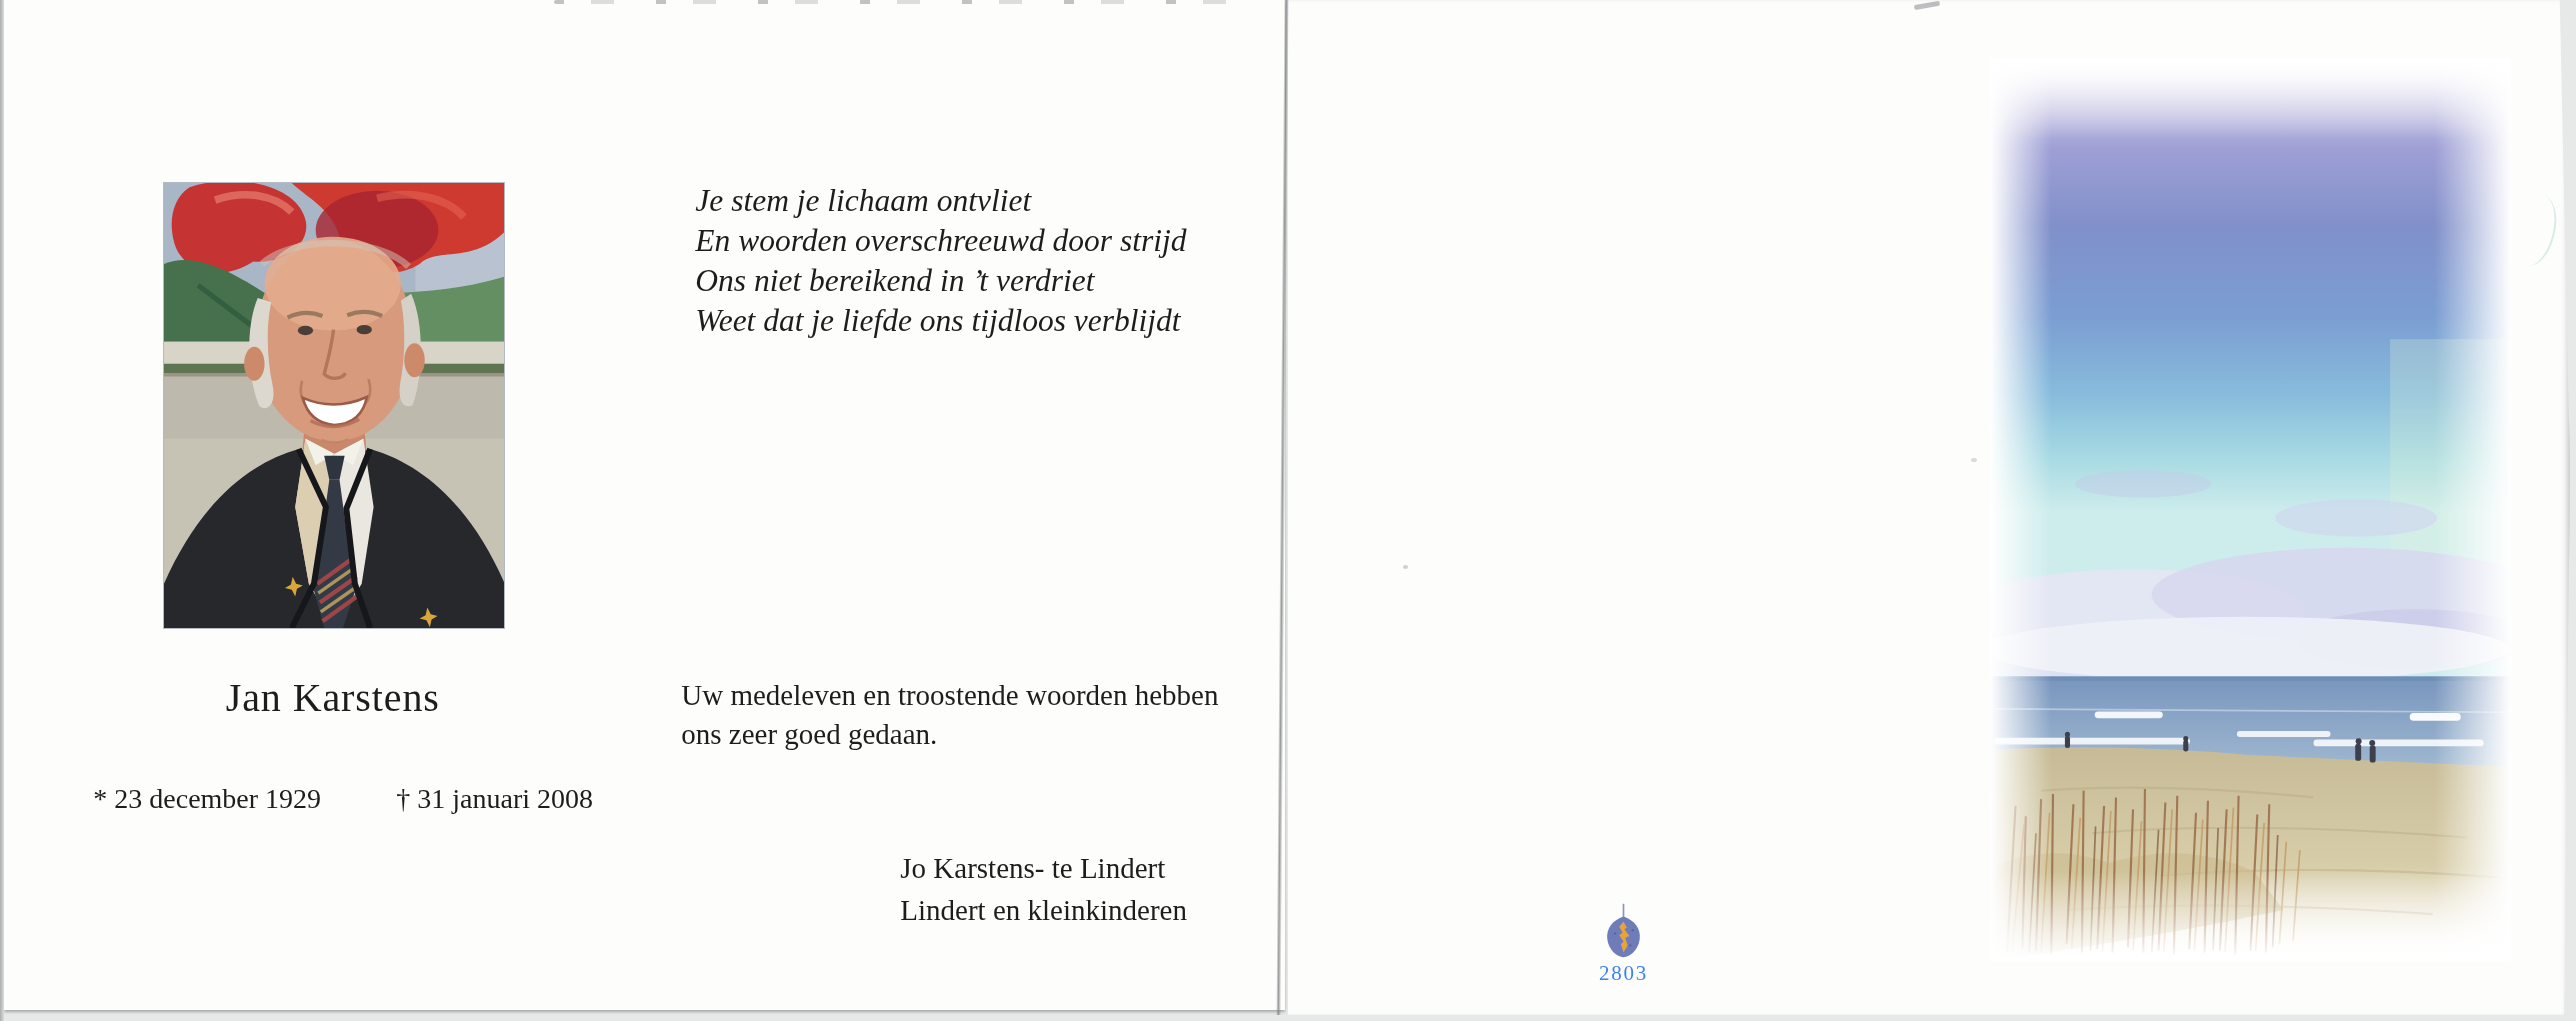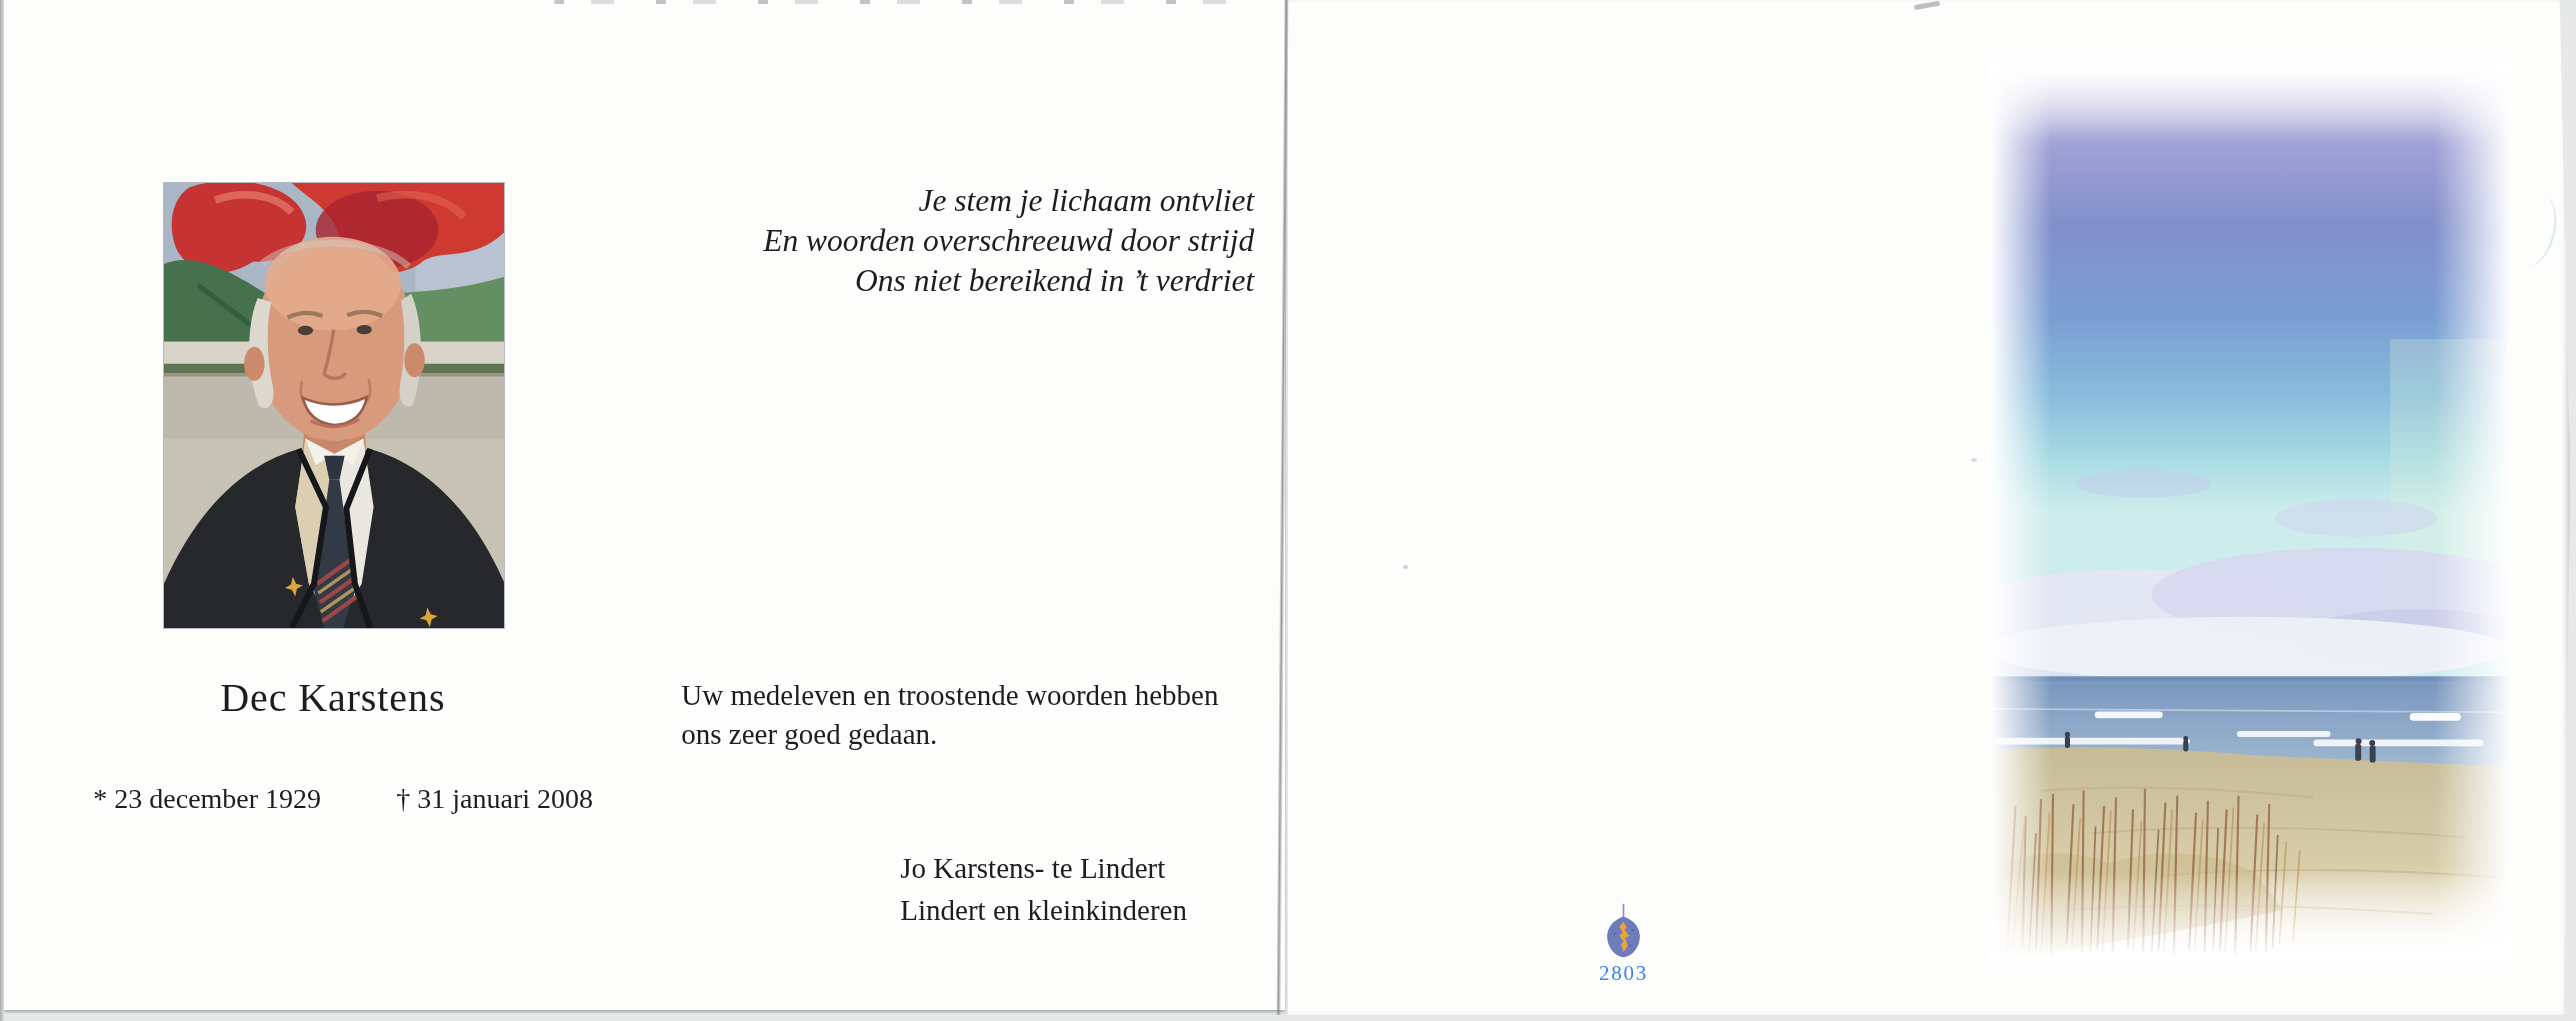--- a/index.html
+++ b/index.html
@@ -16,21 +16,21 @@
     clip-path:polygon(0 0, 99.2% 0, 100% 46%, 99.55% 100%, 0 100%);
     box-shadow:inset -6px 0 7.7px -4.3px rgba(120,125,125,.55), 0 1.7px 2.6px rgba(90,95,95,.45);
   }
   .left-strip{position:absolute;left:0;top:0;width:4.3px;height:1022px;
     background:linear-gradient(90deg,#a9adad,#dadddd);}
   .fold{position:absolute;left:1284px;top:0;width:5.1px;height:1015px;
     background:linear-gradient(90deg,rgba(125,130,130,0),rgba(125,130,130,.8) 45%,rgba(125,130,130,0));
     transform:rotate(0.45deg);transform-origin:top center;}
 
   
-  .poem{position:absolute;left:691px;top:181px;width:559px;text-align:right;
+  .poem{position:absolute;left:691px;top:181px;width:559px;text-align:left;
     font-style:italic;font-size:31.5px;line-height:40px;}
   .name{position:absolute;left:158px;top:674px;width:341px;text-align:center;
     font-size:40px;letter-spacing:0.9px;}
   .date{position:absolute;top:783px;font-size:28px;}
   .date-birth{left:72px;margin-left:17px;}
   .date-death{left:392px;}
   .thanks{position:absolute;left:677px;top:676px;font-size:29px;line-height:39px;}
   .signature{position:absolute;left:896px;top:847px;font-size:29px;line-height:42px;}
 
   
@@ -115,23 +115,24 @@
         <path d="M242,312 L214,382 L224,470 L242,522" stroke="#15171a" stroke-width="7" fill="none"></path>
         <path d="M151,462 l4,8 8,2 -7,4 -2,9 -4,-8 -8,-2 7,-4 Z" fill="#d9a63c"></path>
         <path d="M309,498 l4,8 8,2 -7,4 -2,9 -4,-8 -8,-2 7,-4 Z" fill="#d9a63c"></path>
       </svg>
     </div>
 
     <div class="poem">
       <div>Je stem je lichaam ontvliet</div>
       <div>En woorden overschreeuwd door strijd</div>
       <div>Ons niet bereikend in ’t verdriet</div>
-    </div>
-
-    <div class="name">Dec Karstens</div>
+      <div>Weet dat je liefde ons tijdloos verblijdt</div>
+    </div>
+
+    <div class="name">Jan Karstens</div>
 
     <div class="date date-birth">* 23 december 1929</div>
     <div class="date date-death">† 31 januari 2008</div>
 
     <div class="thanks">
       <div>Uw medeleven en troostende woorden hebben</div>
       <div>ons zeer goed gedaan.</div>
     </div>
 
     <div class="signature">

